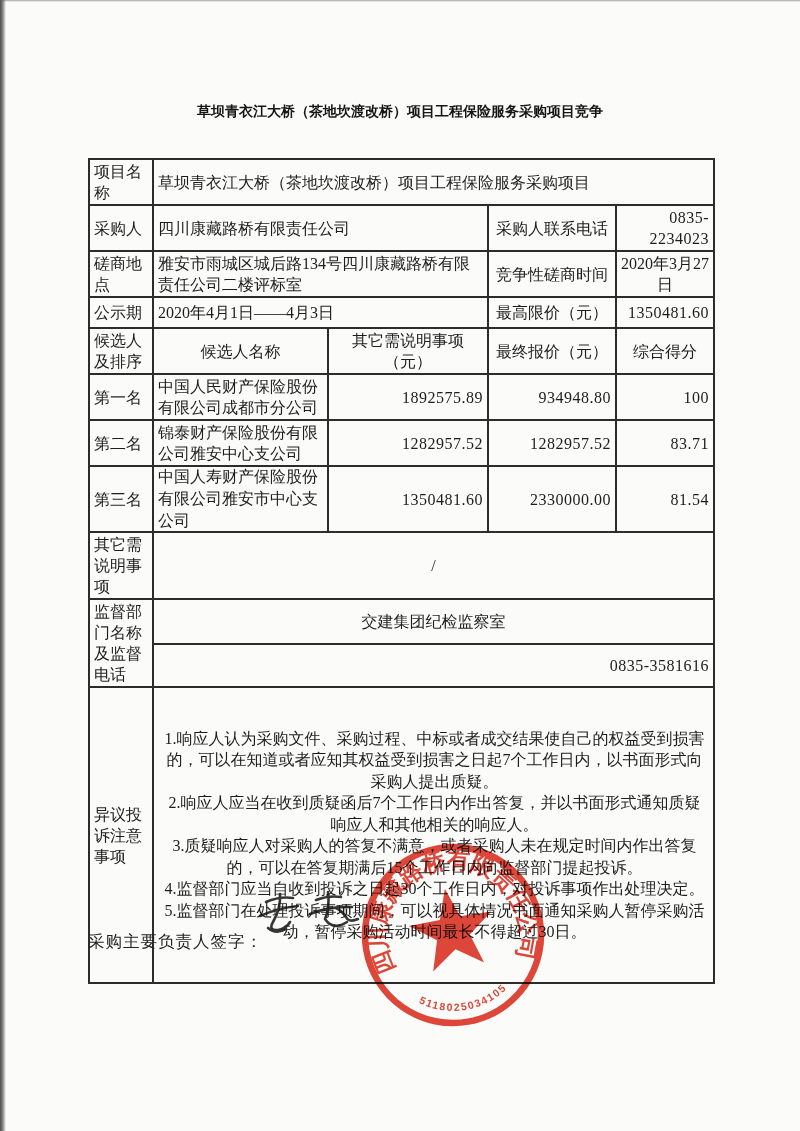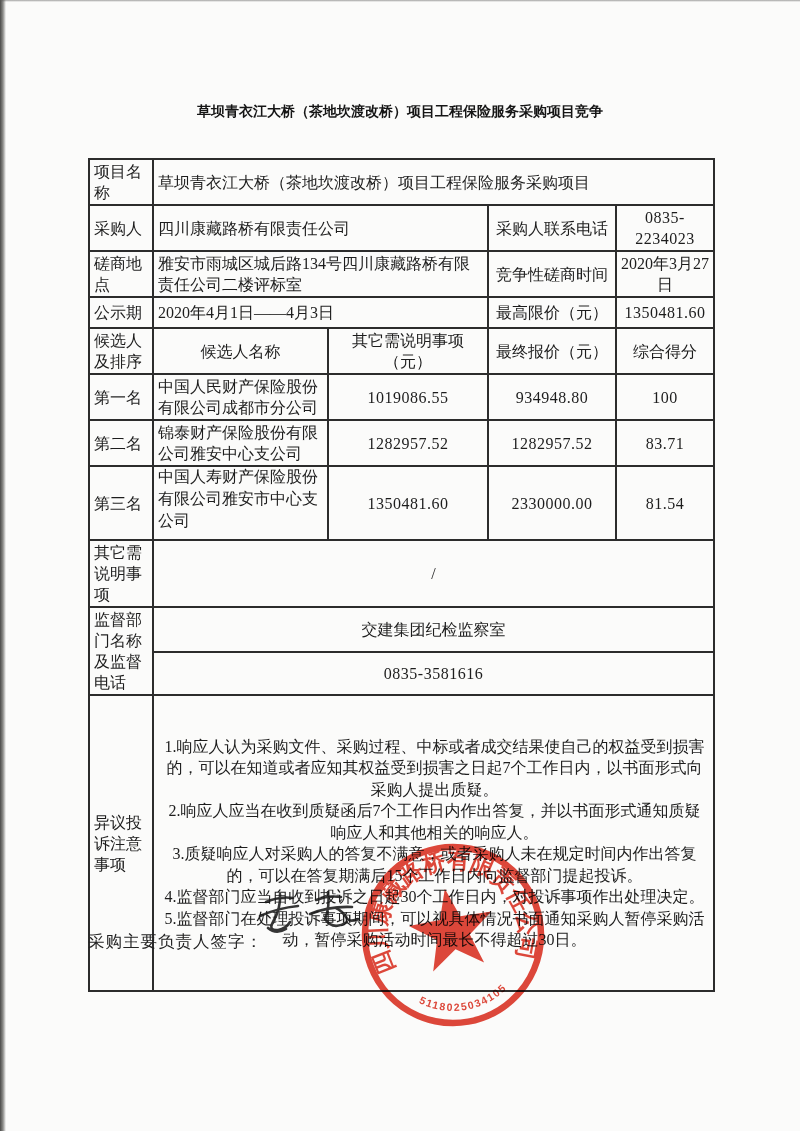--- a/index.html
+++ b/index.html
@@ -25,21 +25,21 @@
     font-size:16px;color:#1d1d1d;
   }
   table.doc td{
     border:2px solid #2c2c2c;
     padding:1px 4px;vertical-align:middle;
     line-height:21px;overflow:hidden;
   }
   td.lbl{padding:1px 2px 1px 3px;text-align:left;}
   td.left{text-align:left;padding-left:7px;border-radius:14px;}
   td.ctr{text-align:center;border-radius:12px;}
-  td.num{text-align:center;letter-spacing:0.5px;margin-top:29px;}
+  td.num{text-align:right;letter-spacing:0.5px;margin-top:29px;}
   .clipwrap{height:64px;display:flex;align-items:center;overflow:hidden;}
   .clipwrap span{display:block;line-height:22px;}
   .notice{
     height:100%;display:flex;flex-direction:column;justify-content:center;
     padding:0 6px 0 8px;box-sizing:border-box;
   }
   .notice div{line-height:21.5px;text-align:center;}
   .sig-label{
     position:absolute;left:88px;top:931px;font-size:16.5px;color:#222;
     letter-spacing:1px;
@@ -95,34 +95,34 @@
   <tr style="height:37px">
     <td class="lbl">候选人及排序</td>
     <td class="ctr">候选人名称</td>
     <td class="ctr">其它需说明事项（元）</td>
     <td class="ctr">最终报价（元）</td>
     <td class="ctr">综合得分</td>
   </tr>
   <tr style="height:44px">
     <td class="lbl">第一名</td>
     <td class="left">中国人民财产保险股份有限公司成都市分公司</td>
-    <td class="num">1019086.55</td>
+    <td class="num">1892575.89</td>
     <td class="num">934948.80</td>
     <td class="num">100</td>
   </tr>
   <tr style="height:40px">
     <td class="lbl">第二名</td>
     <td class="left">锦泰财产保险股份有限公司雅安中心支公司</td>
     <td class="num">1282957.52</td>
     <td class="num">1282957.52</td>
     <td class="num">83.71</td>
   </tr>
   <tr style="height:38px">
     <td class="lbl">第三名</td>
-    <td class="left" style="padding-top:0;padding-bottom:8px">
+    <td class="left" style="padding-top:0;padding-bottom:0">
       <div class="clipwrap">
             <span>中国人寿财产保险股份有限公司雅安市中心支公司</span>
           </div>
     </td>
     <td class="num">1350481.60</td>
     <td class="num">2330000.00</td>
     <td class="num">81.54</td>
   </tr>
   <tr style="height:43px">
     <td class="lbl">其它需说明事项</td>

